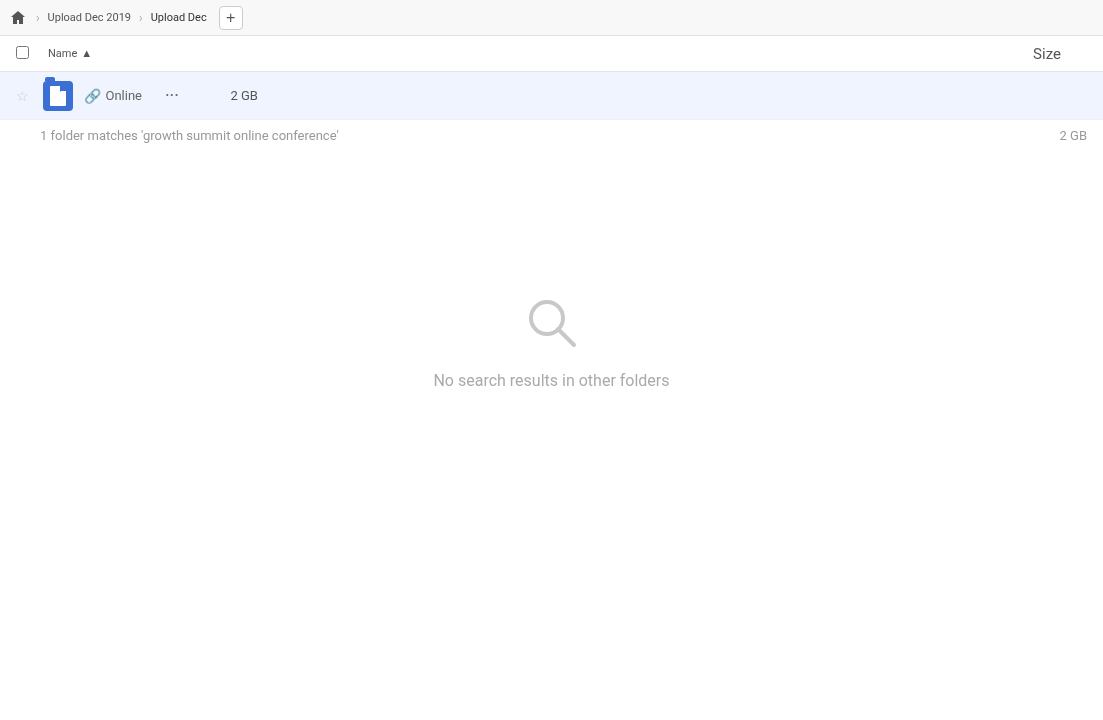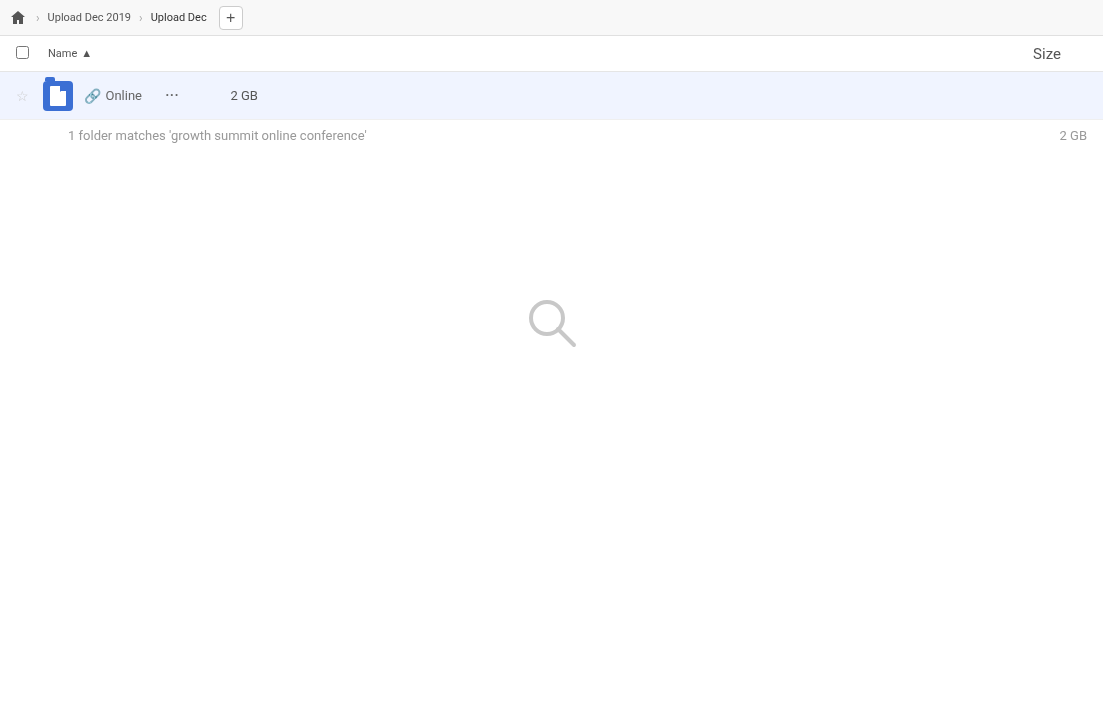--- a/index.html
+++ b/index.html
@@ -186,21 +186,21 @@
       text-align: right;
       font-size: 13px;
       color: #555;
     }
 
     
     .match-row {
       display: flex;
       align-items: center;
       justify-content: space-between;
-      padding: 8px 16px 8px 68px;
+      padding: 8px 16px 8px 40px;
       font-size: 13px;
       color: #999;
     }
 
     
     .empty-state {
       display: flex;
       flex-direction: column;
       align-items: center;
       justify-content: center;
@@ -264,13 +264,14 @@
 <div class="match-row">
   <span>1 folder matches 'growth summit online conference'</span>
   <span>2 GB</span>
 </div>
 
 <div class="empty-state">
   <svg class="search-empty-icon" viewBox="0 0 64 64" fill="none">
     <circle cx="27" cy="27" r="16" stroke="#c8c8c8" stroke-width="4"></circle>
     <line x1="38" y1="38" x2="54" y2="54" stroke="#c8c8c8" stroke-width="4" stroke-linecap="round"></line>
   </svg>
+  <span class="empty-label">No search results in other folders</span>
 </div>
 
 </body></html>

